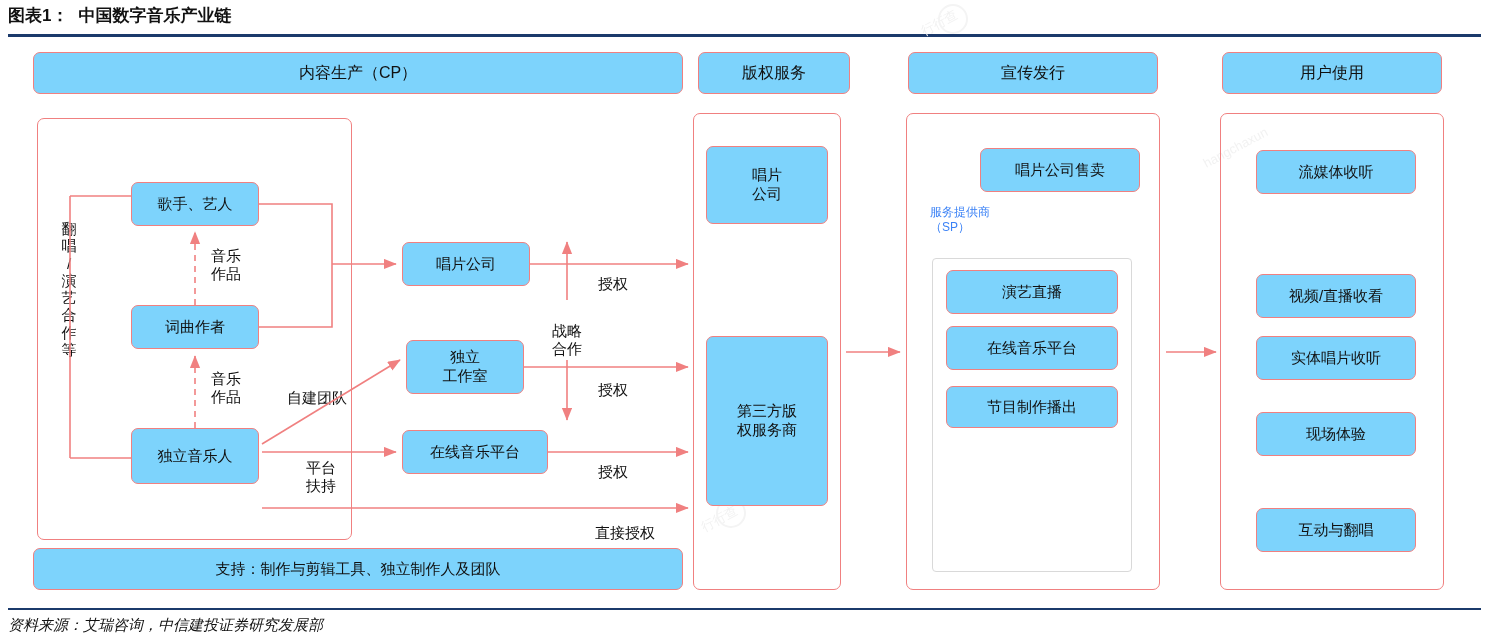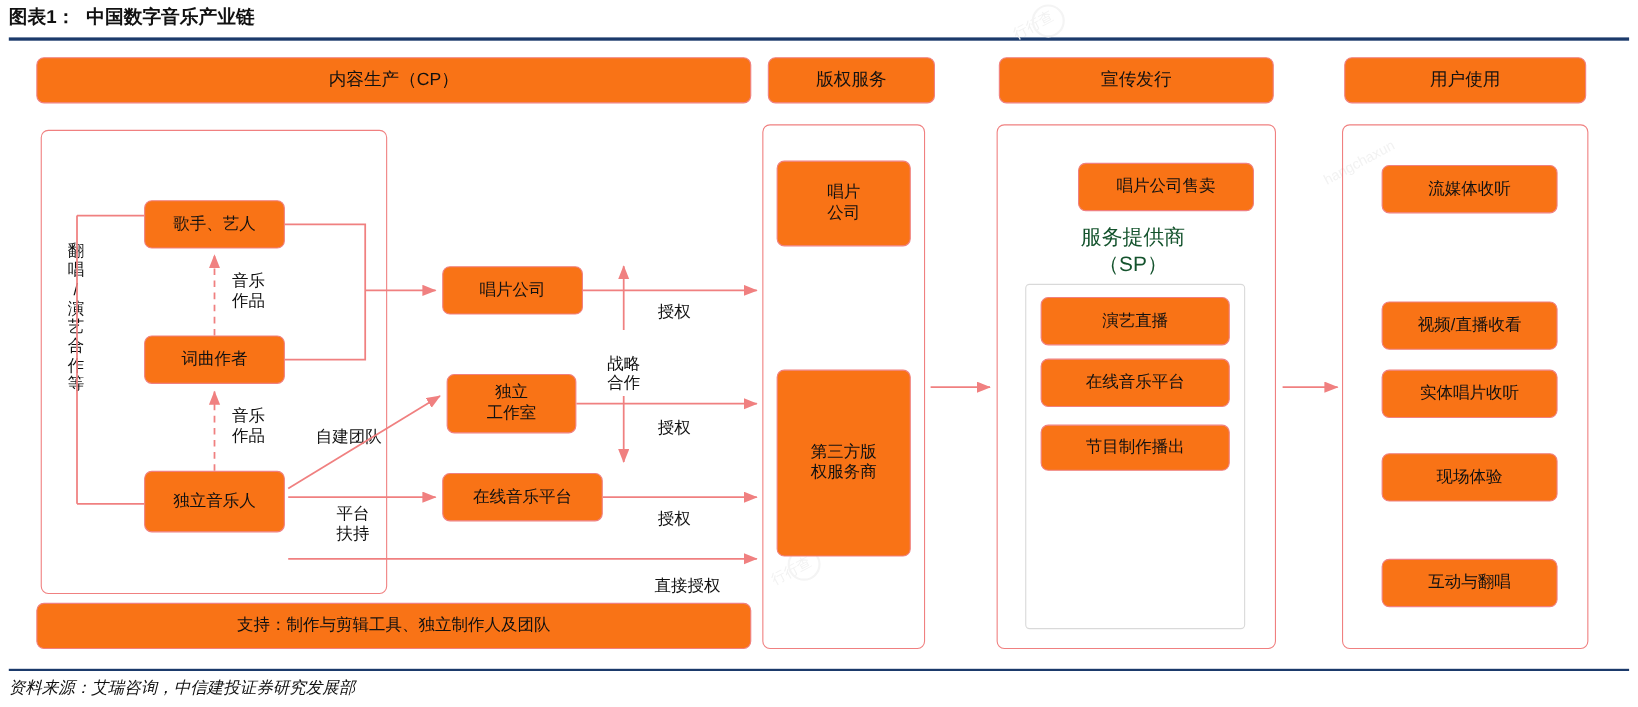--- a/index.html
+++ b/index.html
@@ -34,21 +34,21 @@
     font-style:italic;font-size:15px;color:#111;
     font-family:"Liberation Serif","DejaVu Serif",serif;
     white-space:nowrap;
   }
 
   
   .box{
     position:absolute;
     border:1.4px solid #f08080;
     border-radius:7px;
-    background:#f97316;
+    background:#7dd3fc;
     display:flex;align-items:center;justify-content:center;
     text-align:center;
     font-size:15px;line-height:1.25;
     color:#111;
     box-sizing:border-box;
     white-space:pre-line;
   }
   .col-head{font-size:16px;}
   .group{
     position:absolute;
@@ -59,22 +59,22 @@
   }
   .subgroup{
     position:absolute;
     border:1px solid #d9d9d9;
     border-radius:4px;
     background:transparent;
     box-sizing:border-box;
   }
   .plain-label{
     position:absolute;
-    font-size:19px;line-height:1.25;
-    color:#14532d;text-align:center;white-space:pre-line;
+    font-size:12px;line-height:1.25;
+    color:#3b82f6;text-align:left;white-space:pre-line;
   }
   .vlabel{
     position:absolute;
     font-size:15px;line-height:1.15;
     text-align:center;color:#111;
     white-space:pre-line;
   }
   .edge-label{
     position:absolute;font-size:15px;color:#111;
     text-align:center;white-space:pre-line;line-height:1.2;

